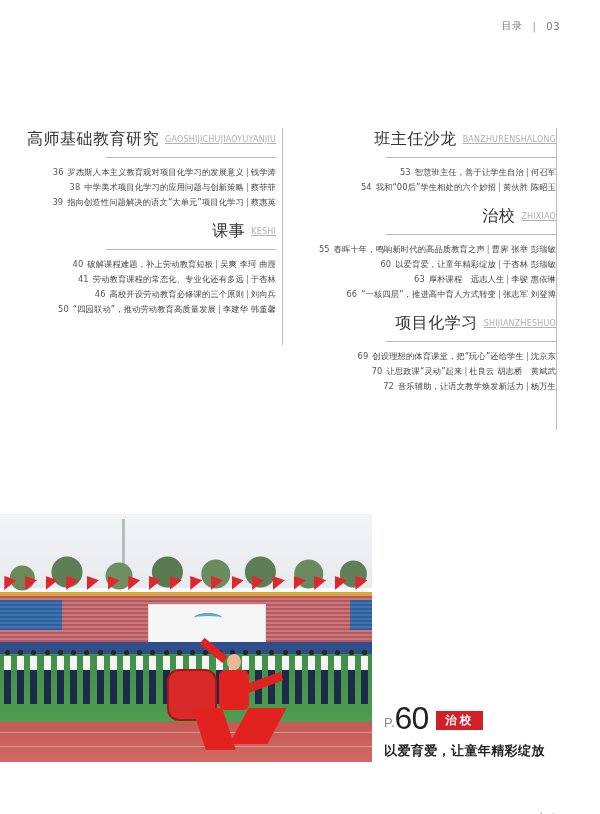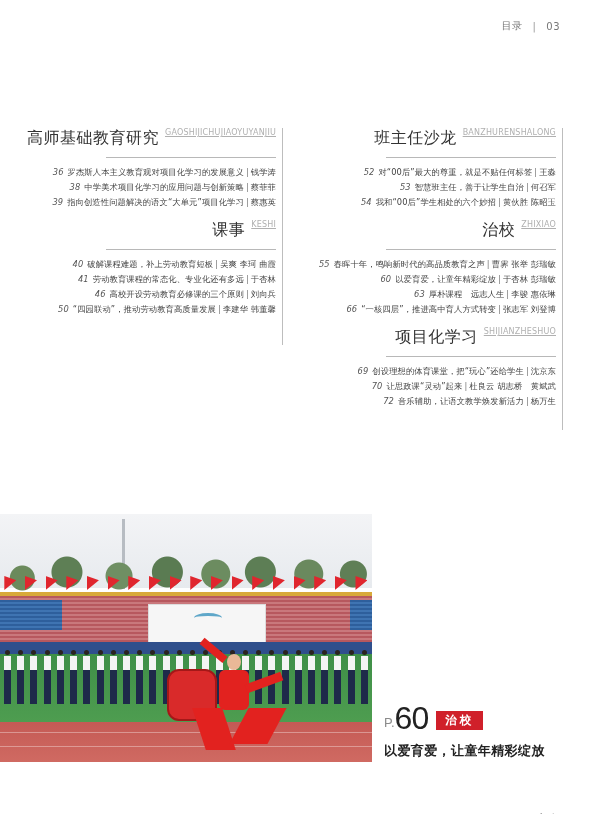--- a/index.html
+++ b/index.html
@@ -4,31 +4,31 @@
   <style>
     * { box-sizing: border-box; margin: 0; padding: 0; }
     html, body { width: 600px; height: 814px; background: #ffffff; overflow: hidden; }
     body { position: relative; font-family: "DejaVu Sans", "Liberation Sans", sans-serif; color: #333; }
 
     .page-header { position: absolute; top: 19px; right: 40px; font-size: 10px; color: #777; letter-spacing: 0.5px; display: flex; align-items: center; gap: 10px; }
     .page-header .sep { color: #999; }
 
     .col { position: absolute; top: 128px; }
     .col.left  { left: 20px;  width: 263px; border-right: 1.5px solid #bdbdbd; padding-right: 6px; height: 217px; }
-    .col.right { left: 300px; width: 263px; border-right: 1.5px solid #bdbdbd; padding-right: 6px; height: 302px; }
+    .col.right { left: 294px; width: 263px; border-right: 1.5px solid #bdbdbd; padding-right: 0; height: 302px; }
 
     .section { text-align: right; margin-bottom: 10px; }
-    .section-head { display: flex; justify-content: flex-end; align-items: flex-start; gap: 6px; height: 22px; }
+    .section-head { display: flex; justify-content: flex-end; align-items: center; gap: 6px; height: 22px; }
     .section-title { font-size: 16px; color: #333; font-weight: normal; letter-spacing: 0.5px; }
     .section-pinyin { font-size: 8px; color: #b0b0b0; letter-spacing: 0.2px; text-decoration: underline; }
     .section-rule { height: 1px; background: #b8b8b8; margin: 7px 0 7px auto; width: 170px; }
 
     .entries { list-style: none; }
     .entry { font-size: 8.3px; color: #444; line-height: 15px; white-space: nowrap; text-align: right; letter-spacing: 0.1px; }
-    .entry .num { color: #555; margin-right: 4px; font-style: italic; }
+    .entry .num { color: #555; margin-right: 4px; }
     .entry .bar { color: #777; margin: 0 2px; }
 
     
     .photo { position: absolute; left: 0; top: 514px; width: 372px; height: 248px; overflow: hidden; }
     .sky { position: absolute; left: 0; top: 0; width: 100%; height: 74px; background: linear-gradient(#f3f4f6, #e7eaee); }
     .pole { position: absolute; left: 122px; top: 5px; width: 3px; height: 70px; background: #b7bcc2; }
     .trees { position: absolute; left: 0; top: 40px; width: 100%; height: 40px;
       background:
         radial-gradient(circle at 6% 60%, #6b8a5c 0 12px, transparent 13px),
         radial-gradient(circle at 18% 45%, #5e7f55 0 15px, transparent 16px),
@@ -115,21 +115,20 @@
 </div>
 
 <div class="col right">
   <div class="section">
     <div class="section-head">
       <span class="section-title">班主任沙龙</span>
       <span class="section-pinyin">BANZHURENSHALONG</span>
     </div>
     <div class="section-rule"></div>
     <ul class="entries">
-      <li class="entry"><span class="num">52</span><span>对“00后”最大的尊重，就是不贴任何标签</span><span class="bar">|</span><span>王淼</span></li>
       <li class="entry"><span class="num">53</span><span>智慧班主任，善于让学生自治</span><span class="bar">|</span><span>何召军</span></li>
       <li class="entry"><span class="num">54</span><span>我和“00后”学生相处的六个妙招</span><span class="bar">|</span><span>黄伙胜 陈昭玉</span></li>
     </ul>
   </div>
 
   <div class="section">
     <div class="section-head">
       <span class="section-title">治校</span>
       <span class="section-pinyin">ZHIXIAO</span>
     </div>

